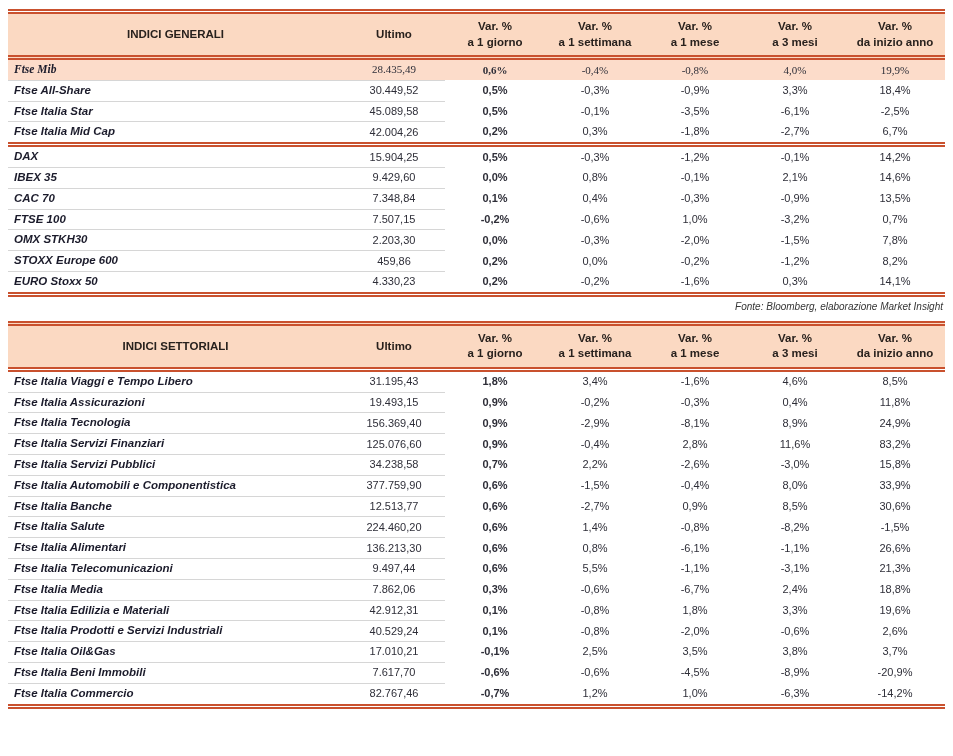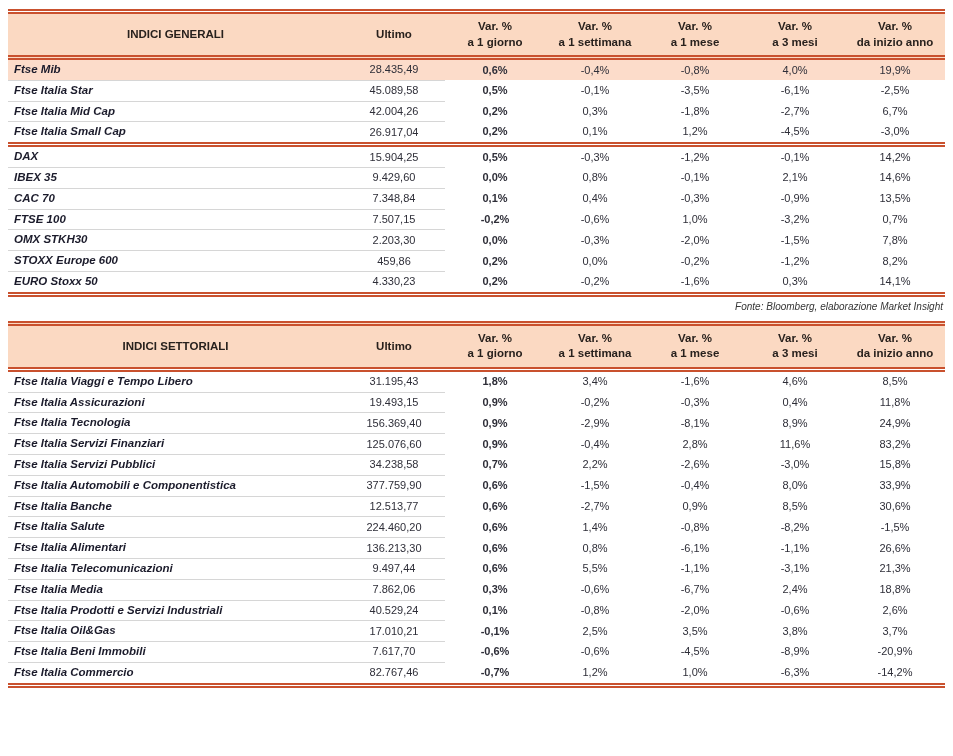--- a/index.html
+++ b/index.html
@@ -49,21 +49,21 @@
   td.c-name{
     text-align:left;
     font-weight:bold;
     font-style:italic;
     font-size:11.5px;
     color:var(--name-ink);
   }
   td.c-name, td.c-ult{
     border-bottom:1px solid var(--row-line);
   }
-  tr.hl td{background:var(--highlight-bg);}
+  tr.hl td{background:var(--highlight-bg);font-family:Liberation Serif, serif;}
   td.b{font-weight:bold;}
   tr.group-divider td{
     padding:0;
     height:0;
     border-top:5px double var(--accent-red);
     border-bottom:none;
   }
   tbody tr:last-child td{
     border-bottom:5px double var(--accent-red);
     margin-left:16px;
@@ -124,46 +124,46 @@
           <tr class="hl">
             <td class="c-name">Ftse Mib</td>
             <td class="c-ult">28.435,49</td>
             <td class="c-pct b">0,6%</td>
             <td class="c-pct">-0,4%</td>
             <td class="c-pct">-0,8%</td>
             <td class="c-pct">4,0%</td>
             <td class="c-pct">19,9%</td>
           </tr>
           <tr>
+            <td class="c-name">Ftse All-Share</td>
+            <td class="c-ult">30.449,52</td>
+            <td class="c-pct b">0,5%</td>
+            <td class="c-pct">-0,3%</td>
+            <td class="c-pct">-0,9%</td>
+            <td class="c-pct">3,3%</td>
+            <td class="c-pct">18,4%</td>
+          </tr>
+          <tr>
             <td class="c-name">Ftse Italia Star</td>
             <td class="c-ult">45.089,58</td>
             <td class="c-pct b">0,5%</td>
             <td class="c-pct">-0,1%</td>
             <td class="c-pct">-3,5%</td>
             <td class="c-pct">-6,1%</td>
             <td class="c-pct">-2,5%</td>
           </tr>
           <tr>
             <td class="c-name">Ftse Italia Mid Cap</td>
             <td class="c-ult">42.004,26</td>
             <td class="c-pct b">0,2%</td>
             <td class="c-pct">0,3%</td>
             <td class="c-pct">-1,8%</td>
             <td class="c-pct">-2,7%</td>
             <td class="c-pct">6,7%</td>
           </tr>
-          <tr>
-            <td class="c-name">Ftse Italia Small Cap</td>
-            <td class="c-ult">26.917,04</td>
-            <td class="c-pct b">0,2%</td>
-            <td class="c-pct">0,1%</td>
-            <td class="c-pct">1,2%</td>
-            <td class="c-pct">-4,5%</td>
-            <td class="c-pct">-3,0%</td>
-          </tr>
           <tr class="group-divider">
             <td colspan="7"></td>
           </tr>
           <tr>
             <td class="c-name">DAX</td>
             <td class="c-ult">15.904,25</td>
             <td class="c-pct b">0,5%</td>
             <td class="c-pct">-0,3%</td>
             <td class="c-pct">-1,2%</td>
             <td class="c-pct">-0,1%</td>
@@ -359,20 +359,29 @@
           <tr>
             <td class="c-name">Ftse Italia Media</td>
             <td class="c-ult">7.862,06</td>
             <td class="c-pct b">0,3%</td>
             <td class="c-pct">-0,6%</td>
             <td class="c-pct">-6,7%</td>
             <td class="c-pct">2,4%</td>
             <td class="c-pct">18,8%</td>
           </tr>
           <tr>
+            <td class="c-name">Ftse Italia Edilizia e Materiali</td>
+            <td class="c-ult">42.912,31</td>
+            <td class="c-pct b">0,1%</td>
+            <td class="c-pct">-0,8%</td>
+            <td class="c-pct">1,8%</td>
+            <td class="c-pct">3,3%</td>
+            <td class="c-pct">19,6%</td>
+          </tr>
+          <tr>
             <td class="c-name">Ftse Italia Prodotti e Servizi Industriali</td>
             <td class="c-ult">40.529,24</td>
             <td class="c-pct b">0,1%</td>
             <td class="c-pct">-0,8%</td>
             <td class="c-pct">-2,0%</td>
             <td class="c-pct">-0,6%</td>
             <td class="c-pct">2,6%</td>
           </tr>
           <tr>
             <td class="c-name">Ftse Italia Oil&amp;Gas</td>

